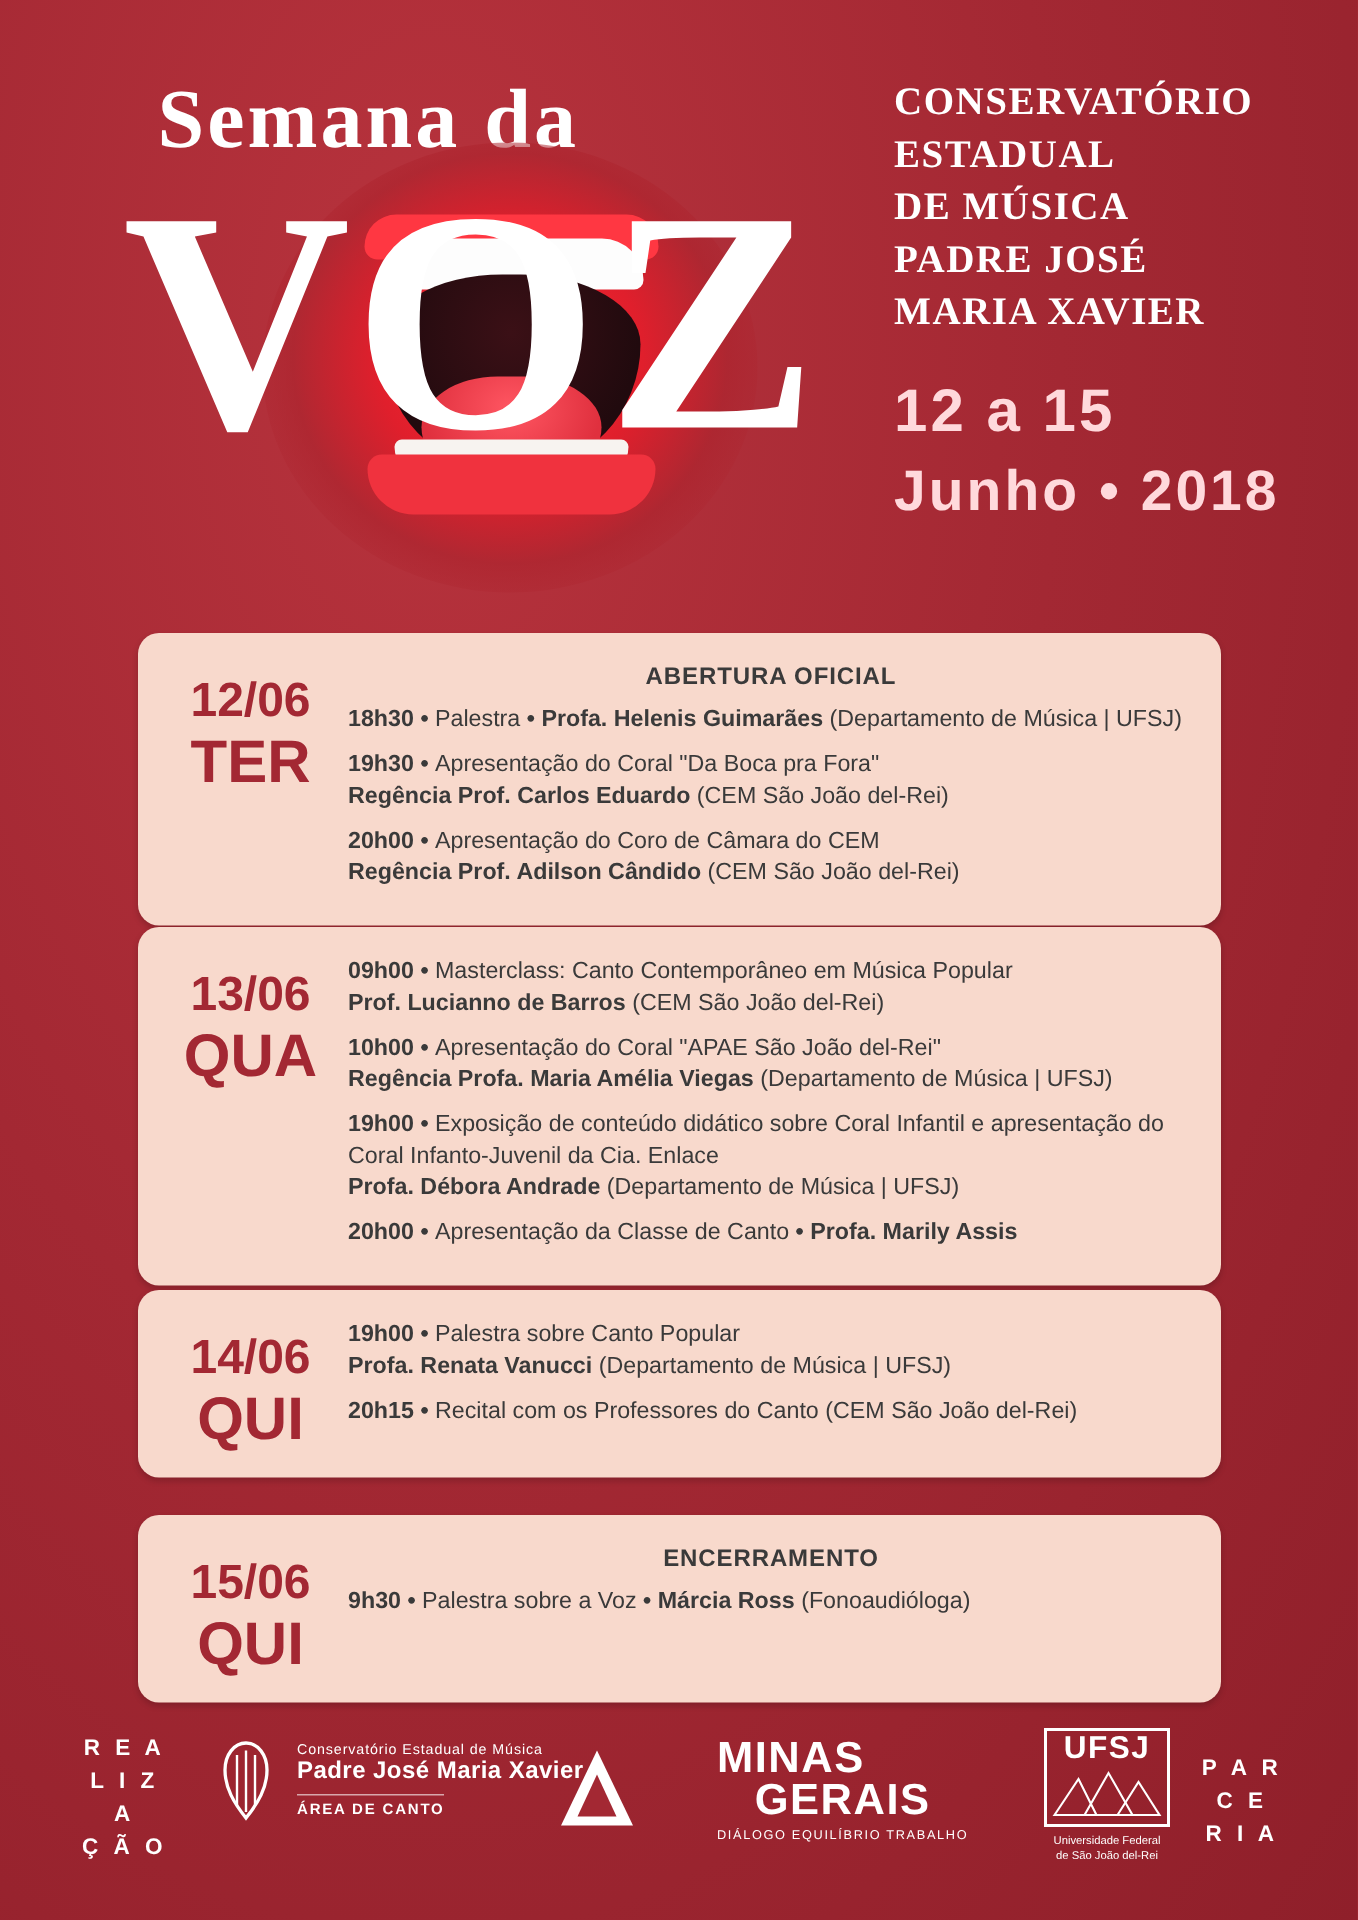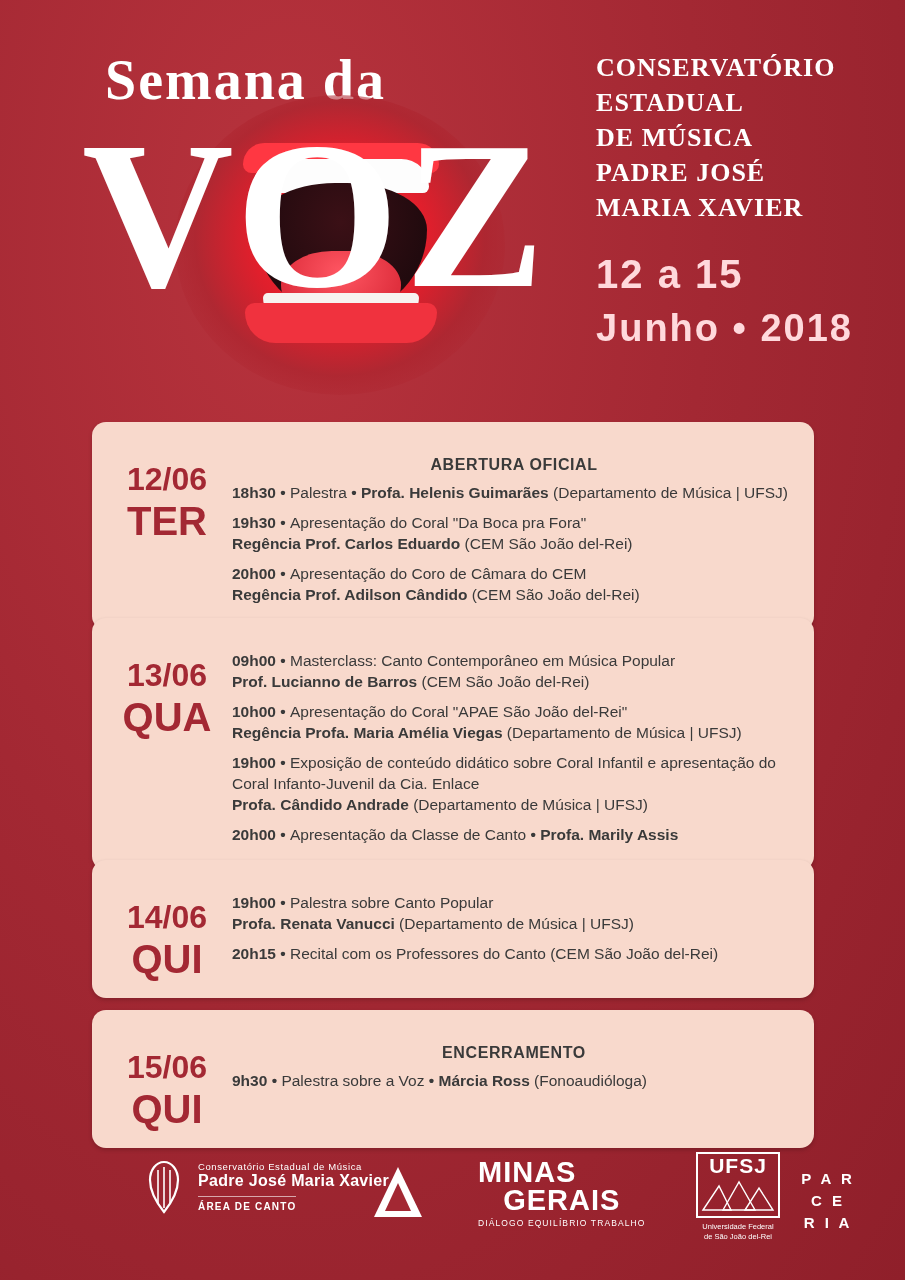--- a/index.html
+++ b/index.html
@@ -143,21 +143,21 @@
   .card {
     position: absolute;
     left: 92px;
     width: 722px;
     background: #f8d9cc;
     border-radius: 14px;
     box-shadow: 0 2px 4px rgba(0,0,0,0.18);
   }
   .card-inner {
     display: flex;
-    padding: 32px 18px 16px 16px;
+    padding: 19px 18px 16px 16px;
   }
   .daybox {
     width: 118px;
     flex: 0 0 118px;
     text-align: center;
     color: #a32833;
     padding-top: 6px;
   }
   .daybox .dnum {
     font-size: 32px;
@@ -319,21 +319,21 @@
       </div>
       <div class="card" style="top: 618px;">
         <div class="card-inner">
           <div class="daybox">
             <div class="dnum">13/06</div>
             <div class="dname">QUA</div>
           </div>
           <div class="events">
             <div class="event"><span class="time">09h00</span><span class="sep"> • </span><span class="desc">Masterclass: Canto Contemporâneo em Música Popular</span><span class="line2"><span class="who">Prof. Lucianno de Barros</span><span class="aff"> (CEM São João del-Rei)</span></span></div>
             <div class="event"><span class="time">10h00</span><span class="sep"> • </span><span class="desc">Apresentação do Coral "APAE São João del-Rei"</span><span class="line2"><span class="who">Regência Profa. Maria Amélia Viegas</span><span class="aff"> (Departamento de Música | UFSJ)</span></span></div>
-            <div class="event"><span class="time">19h00</span><span class="sep"> • </span><span class="desc">Exposição de conteúdo didático sobre Coral Infantil e apresentação do Coral Infanto-Juvenil da Cia. Enlace</span><span class="line2"><span class="who">Profa. Cândido Andrade</span><span class="aff"> (Departamento de Música | UFSJ)</span></span></div>
+            <div class="event"><span class="time">19h00</span><span class="sep"> • </span><span class="desc">Exposição de conteúdo didático sobre Coral Infantil e apresentação do Coral Infanto-Juvenil da Cia. Enlace</span><span class="line2"><span class="who">Profa. Débora Andrade</span><span class="aff"> (Departamento de Música | UFSJ)</span></span></div>
             <div class="event"><span class="time">20h00</span><span class="sep"> • </span><span class="desc">Apresentação da Classe de Canto</span><span class="sep"> • </span><span class="who">Profa. Marily Assis</span></div>
           </div>
         </div>
       </div>
       <div class="card" style="top: 860px;">
         <div class="card-inner">
           <div class="daybox">
             <div class="dnum">14/06</div>
             <div class="dname">QUI</div>
           </div>
@@ -351,20 +351,25 @@
           </div>
           <div class="events">
             <div class="card-head">ENCERRAMENTO</div>
             <div class="event"><span class="time">9h30</span><span class="sep"> • </span><span class="desc">Palestra sobre a Voz</span><span class="sep"> • </span><span class="who">Márcia Ross</span><span class="aff"> (Fonoaudióloga)</span></div>
           </div>
         </div>
       </div>
     </div>
 
   <div class="footer">
+    <div class="realizacao">
+      <div>R E A</div>
+        <div>L I Z A</div>
+        <div>Ç Ã O</div>
+    </div>
 
     <div class="cem-logo">
       <svg class="lyre" viewBox="0 0 48 58">
         <path d="M24 4 C16 4 10 12 10 22 C10 34 16 44 24 54 C32 44 38 34 38 22 C38 12 32 4 24 4 Z" fill="none" stroke="#ffffff" stroke-width="2.2"></path>
         <line x1="18" y1="12" x2="18" y2="46" stroke="#ffffff" stroke-width="1.6"></line>
         <line x1="24" y1="9" x2="24" y2="50" stroke="#ffffff" stroke-width="1.6"></line>
         <line x1="30" y1="12" x2="30" y2="46" stroke="#ffffff" stroke-width="1.6"></line>
       </svg>
       <div class="cem-text">
         <div class="l1">Conservatório Estadual de Música</div>

